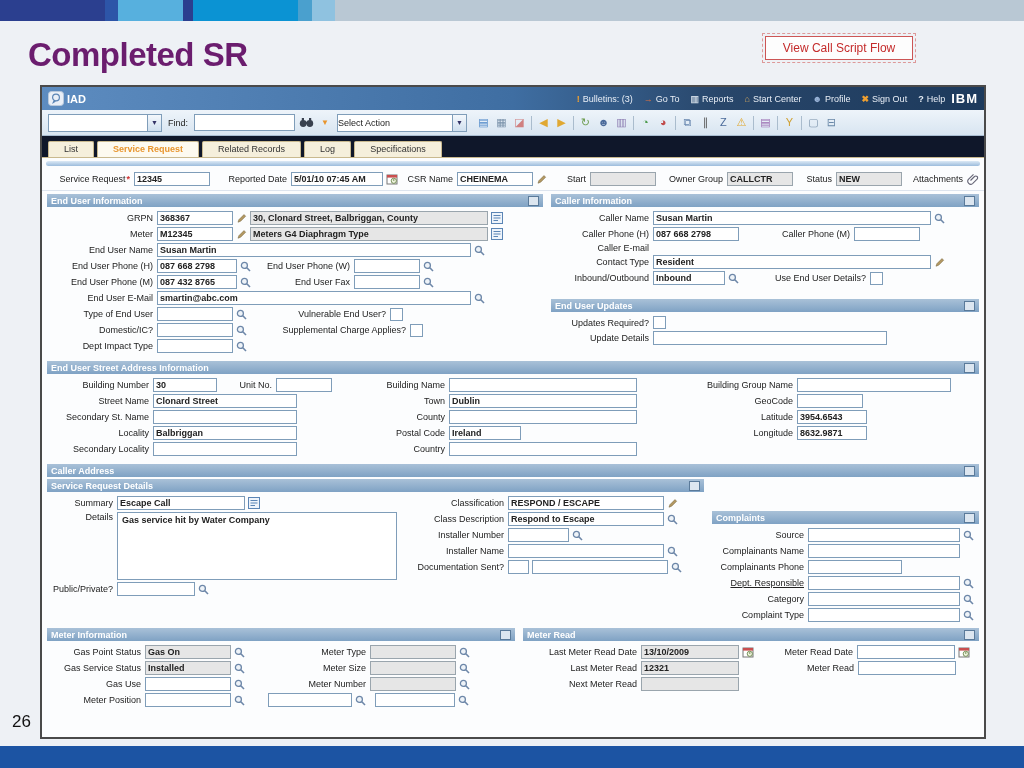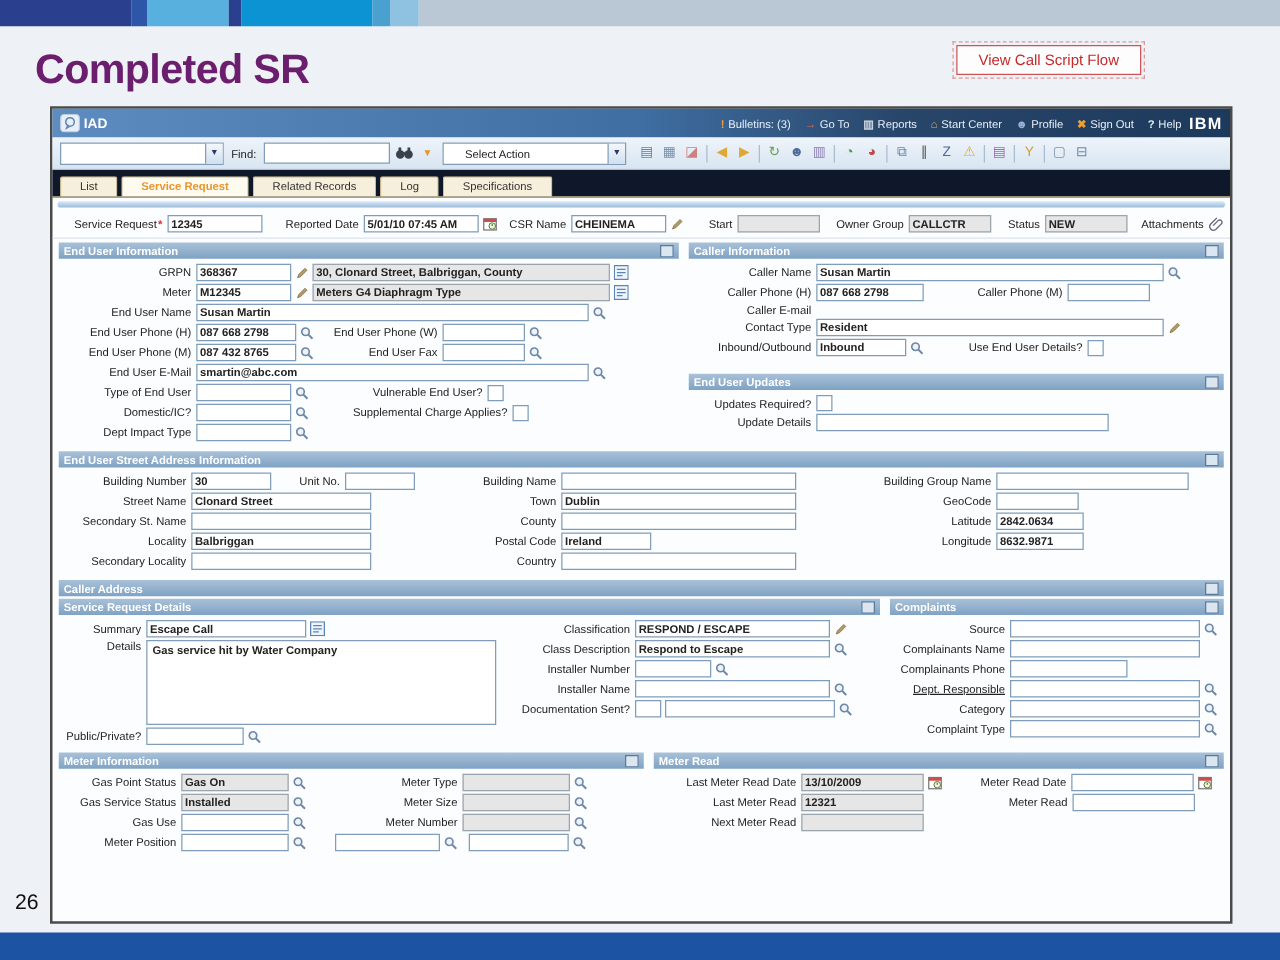--- a/index.html
+++ b/index.html
@@ -15,21 +15,21 @@
   .app{position:absolute;left:40px;top:85px;width:942px;height:650px;border:2px solid #4a4a4a;background:#fcfdfe;font-size:9px;color:#222;}
   .apphead{height:23px;background:linear-gradient(90deg,#5d8cc0,#3f6ea2 50%,#28466a 72%,#1d3a5c);display:flex;align-items:center;padding:0 6px;}
   .applogo{width:16px;height:15px;margin-right:7px;flex:0 0 auto;}
   .apptitle{color:#fff;font-weight:bold;font-size:11px;}
   .appmenu{margin-left:auto;display:flex;gap:11px;align-items:center;}
   .mitem{color:#e8eef6;font-size:9px;display:flex;gap:3px;align-items:center;cursor:pointer;}
   .mglyph{font-size:9px;font-weight:bold;}
   .ibm{color:#fff;font-weight:800;font-size:13px;letter-spacing:1px;margin-left:6px;}
 
   .toolbar{height:25px;background:linear-gradient(#eef4fa,#d8e5f1);border-bottom:1px solid #a8bcd0;display:flex;align-items:center;padding:0 6px;gap:4px;}
-  .tsel{height:16px;background:#fff;border:1px solid #7f9db9;display:flex;align-items:center;font-size:9px;padding-left:17px;}
+  .tsel{height:16px;background:#fff;border:1px solid #7f9db9;display:flex;align-items:center;font-size:9px;padding-left:0;}
   .tsel .arr{margin-left:auto;width:13px;height:100%;background:linear-gradient(#f4f8fc,#cfe0ef);border-left:1px solid #7f9db9;text-align:center;font-size:7px;color:#336;line-height:15px;}
   .tinput{width:95px;height:13px;border:1px solid #7f9db9;background:#fff;font-size:9px;}
   .tbicons{display:flex;align-items:center;gap:5px;margin-left:6px;}
   .tbi{font-size:11px;line-height:15px;min-width:13px;text-align:center;cursor:pointer;}
   .tbsep{width:1px;height:14px;background:#aabccd;}
 
   .tabs{height:19px;background:#0f172a;border-bottom:1px solid #c9b98f;display:flex;align-items:flex-end;padding:2px 6px 0;gap:3px;}
   .tab{height:15px;line-height:15px;padding:0 15px;background:#f5efdc;border:1px solid #c9b98f;border-bottom:none;border-radius:2px 2px 0 0;font-size:9px;color:#333;cursor:pointer;}
   .tab.active{background:#fdfaf0;color:#e8952e;font-weight:bold;}
   .bluebar{height:5px;margin:3px 4px;border-radius:3px;background:linear-gradient(#dce9f5,#9cbcdc);}
@@ -470,21 +470,21 @@
             <div class="frow">
               <span class="flabel" style="width: 98px;">Building Group Name</span>
               <span class="finput" style="width: 148px;"></span>
             </div>
             <div class="frow">
               <span class="flabel" style="width: 98px;">GeoCode</span>
               <span class="finput" style="width: 60px;"></span>
             </div>
             <div class="frow">
               <span class="flabel" style="width: 98px;">Latitude</span>
-              <span class="finput bold" style="width: 64px;">2842.0634</span>
+              <span class="finput bold" style="width: 64px;">3954.6543</span>
             </div>
             <div class="frow">
               <span class="flabel" style="width: 98px;">Longitude</span>
               <span class="finput bold" style="width: 64px;">8632.9871</span>
             </div>
           </div>
       </div>
     </div>
 
     <div class="panel" style="margin-bottom:2px">
@@ -576,21 +576,21 @@
                 <span class="ic">
                   <svg width="11" height="11" viewBox="0 0 11 11">
                     <circle cx="4.4" cy="4.4" r="3" fill="#eef3f8" stroke="#6d87a8" stroke-width="1.3"></circle>
                     <line x1="6.8" y1="6.8" x2="10" y2="10" stroke="#6d87a8" stroke-width="1.6"></line>
                   </svg>
                 </span>
               </div>
             </div>
         </div>
       </div>
-      <div style="flex:1;margin-left:8px;">
+      <div style="flex:1;margin-left:8px;margin-top:32px;">
         <div class="shead">
           <span>Complaints</span>
           <span class="sp"></span>
         </div>
         <div class="pbody">
             <div class="frow">
               <span class="flabel" style="width: 90px;">Source</span>
               <span class="finput" style="width: 146px;"></span>
               <span class="ic">
                 <svg width="11" height="11" viewBox="0 0 11 11">

